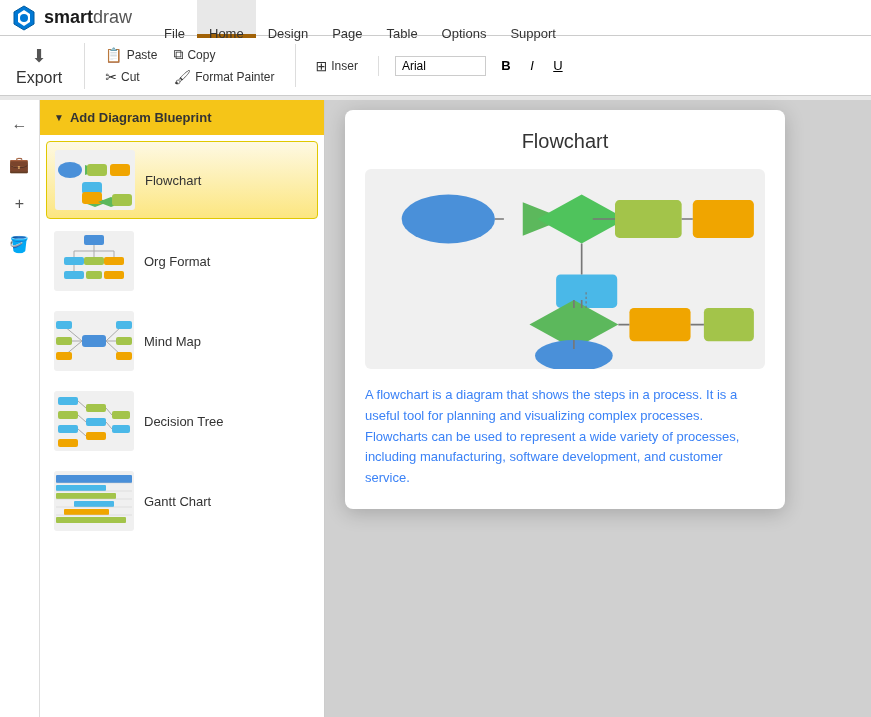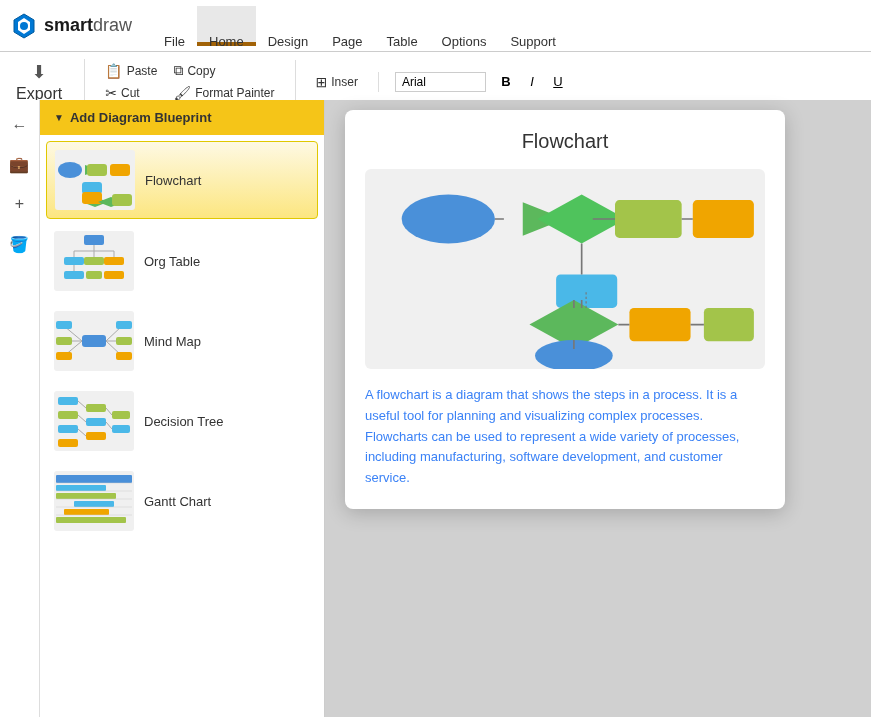--- a/index.html
+++ b/index.html
@@ -5,21 +5,21 @@
     * { box-sizing: border-box; margin: 0; padding: 0; }
     body { font-family: Arial, sans-serif; font-size: 13px; background: #e8e8e8; overflow: hidden; width: 871px; height: 717px; }
 
     
     .menu-bar {
       display: flex;
       align-items: center;
       background: #fff;
       border-bottom: 1px solid #ccc;
       padding: 0 10px;
-      height: 52px;
+      height: 36px;
       position: relative;
       z-index: 100;
     }
     .logo-area {
       display: flex;
       align-items: center;
       margin-right: 20px;
     }
     .logo-icon {
       width: 28px;
@@ -372,21 +372,21 @@
           <line x1="60" y1="20" x2="60" y2="26" stroke="#aaa" stroke-width="1"></line>
           <rect x="10" y="26" width="20" height="8" rx="2" fill="#4ab8e8"></rect>
           <rect x="30" y="26" width="20" height="8" rx="2" fill="#a3c44a"></rect>
           <rect x="50" y="26" width="20" height="8" rx="2" fill="#f0a500"></rect>
           <line x1="20" y1="34" x2="20" y2="40" stroke="#aaa" stroke-width="1"></line>
           <rect x="10" y="40" width="20" height="8" rx="2" fill="#4ab8e8"></rect>
           <rect x="32" y="40" width="16" height="8" rx="2" fill="#a3c44a"></rect>
           <rect x="50" y="40" width="20" height="8" rx="2" fill="#f0a500"></rect>
         </svg>
       </div>
-      <span class="diagram-name">Org Table</span>
+      <span class="diagram-name">Org Format</span>
     </div>
 
     <div class="diagram-item">
       <div class="diagram-thumb">
         <svg viewBox="0 0 80 60" class="thumb-svg">
           <rect x="28" y="24" width="24" height="12" rx="3" fill="#4a90d9"></rect>
           <line x1="28" y1="30" x2="10" y2="15" stroke="#aaa" stroke-width="1"></line>
           <rect x="2" y="10" width="16" height="8" rx="2" fill="#4ab8e8"></rect>
           <line x1="28" y1="30" x2="10" y2="30" stroke="#aaa" stroke-width="1"></line>
           <rect x="2" y="26" width="16" height="8" rx="2" fill="#a3c44a"></rect>

